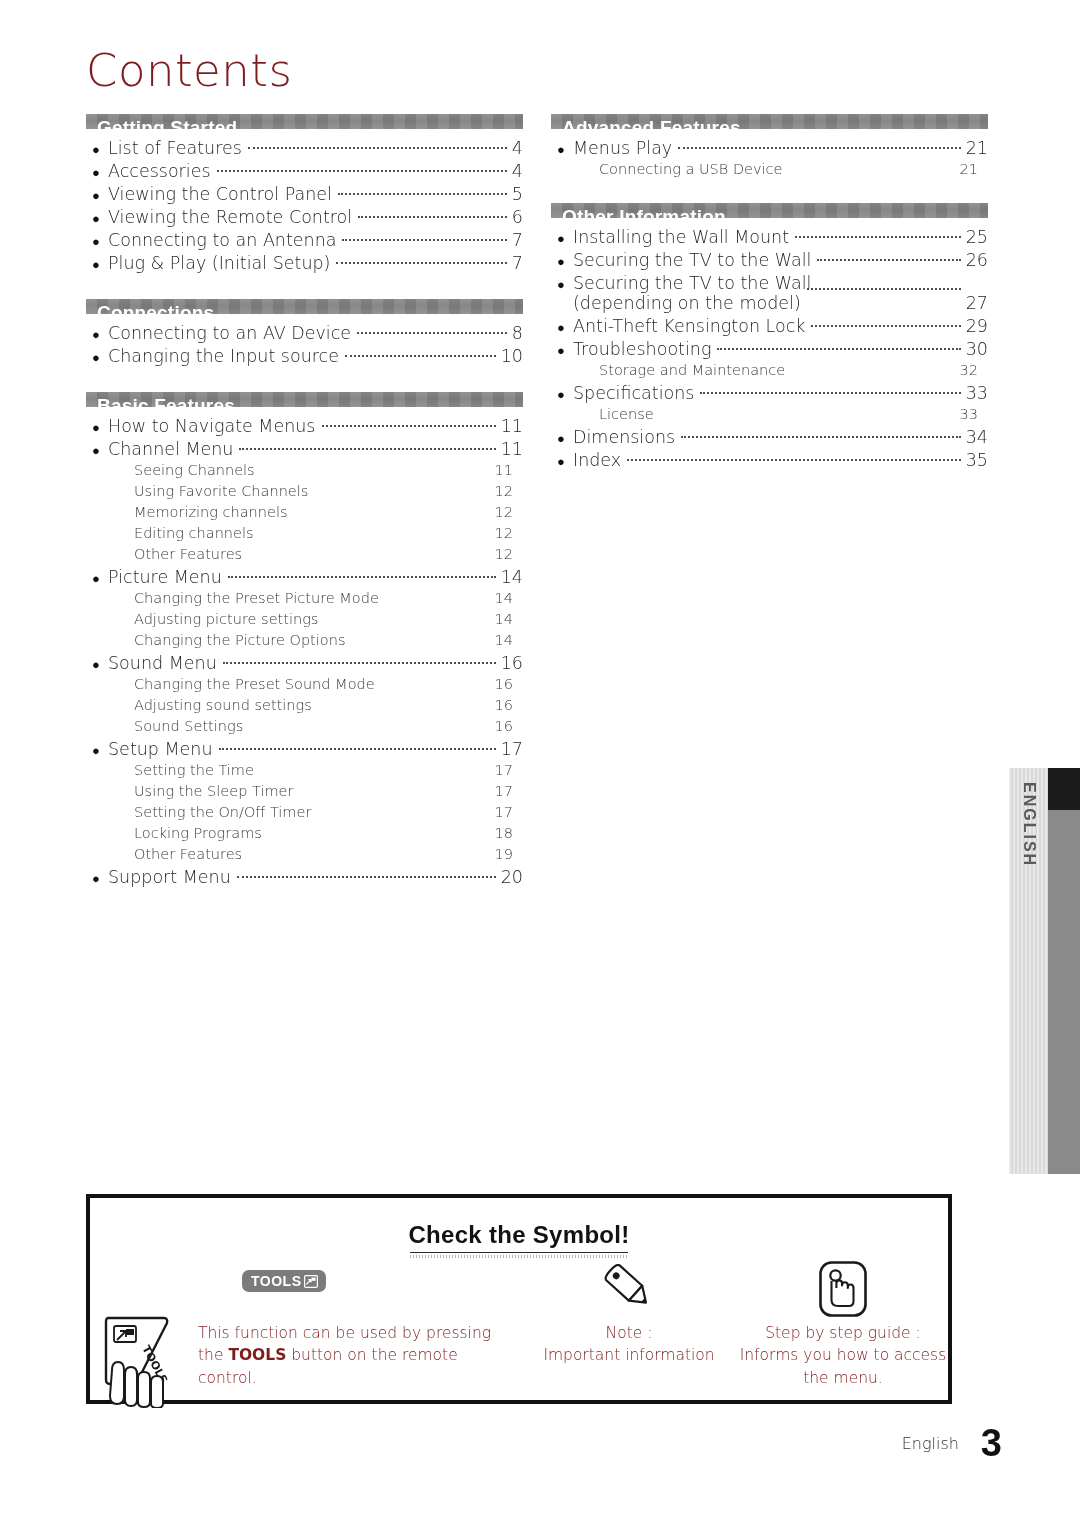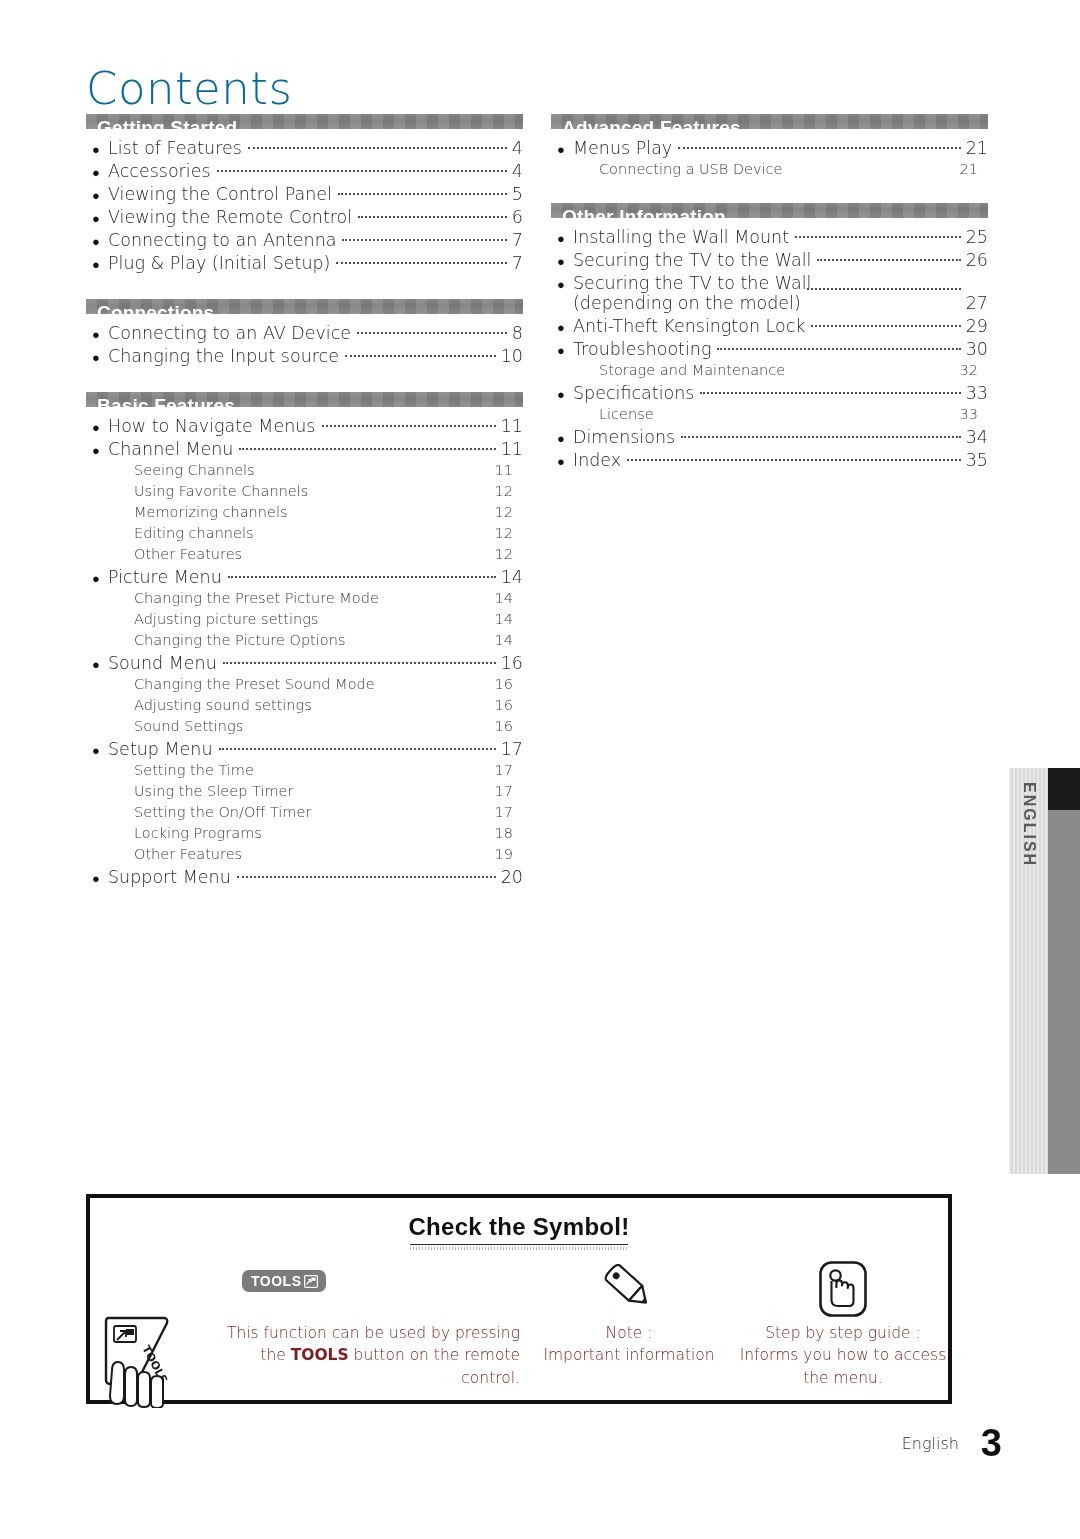--- a/index.html
+++ b/index.html
@@ -13,25 +13,25 @@
     position: relative;
     font-family: "Liberation Sans", sans-serif;
     color: #1a1a1a;
     overflow: hidden;
   }
 
   
   .page-title {
     position: absolute;
     left: 86px;
-    top: 62px;
+    top: 44px;
     font-size: 45px;
     font-weight: 300;
     letter-spacing: 0.5px;
-    color: #0369a1;
+    color: #7f1d1d;
     font-family: "DejaVu Sans", sans-serif;
   }
 
   
   .col {
     position: absolute;
     width: 437px;
   }
   .col-left  { left: 86px;  top: 114px; }
   .col-right { left: 551px; top: 114px; }
@@ -186,21 +186,21 @@
     height: 210px;
     border: 4px solid #111111;
     box-sizing: border-box;
     background: #ffffff;
   }
   .sym-title {
     text-align: center;
     font-size: 24px;
     font-weight: bold;
     color: #121212;
-    margin-top: 15px;
+    margin-top: 23px;
     font-family: "Liberation Sans", sans-serif;
     letter-spacing: 0.3px;
   }
   .sym-title-underline {
     width: 218px;
     margin: 3px auto 0 auto;
     border-top: 1.5px solid #2a2a2a;
   }
   .sym-title-dots {
     width: 218px;
@@ -213,21 +213,21 @@
   .sym-cols {
     position: absolute;
     left: 0; right: 0;
     top: 62px;
     display: flex;
   }
   .sym-col {
     position: relative;
     box-sizing: border-box;
   }
-  .sym-col.c1 { width: 430px; padding-left: 8px; text-align: right; }
+  .sym-col.c1 { width: 430px; padding-left: 8px; }
   .sym-col.c2 { width: 218px; }
   .sym-col.c3 { width: 210px; }
 
   .sym-icon-row { height: 62px; position: relative; }
   .sym-text {
     font-size: 15.5px;
     line-height: 1.45;
     color: #7f1d1d;
     font-family: "DejaVu Sans", sans-serif;
     font-weight: 300;

